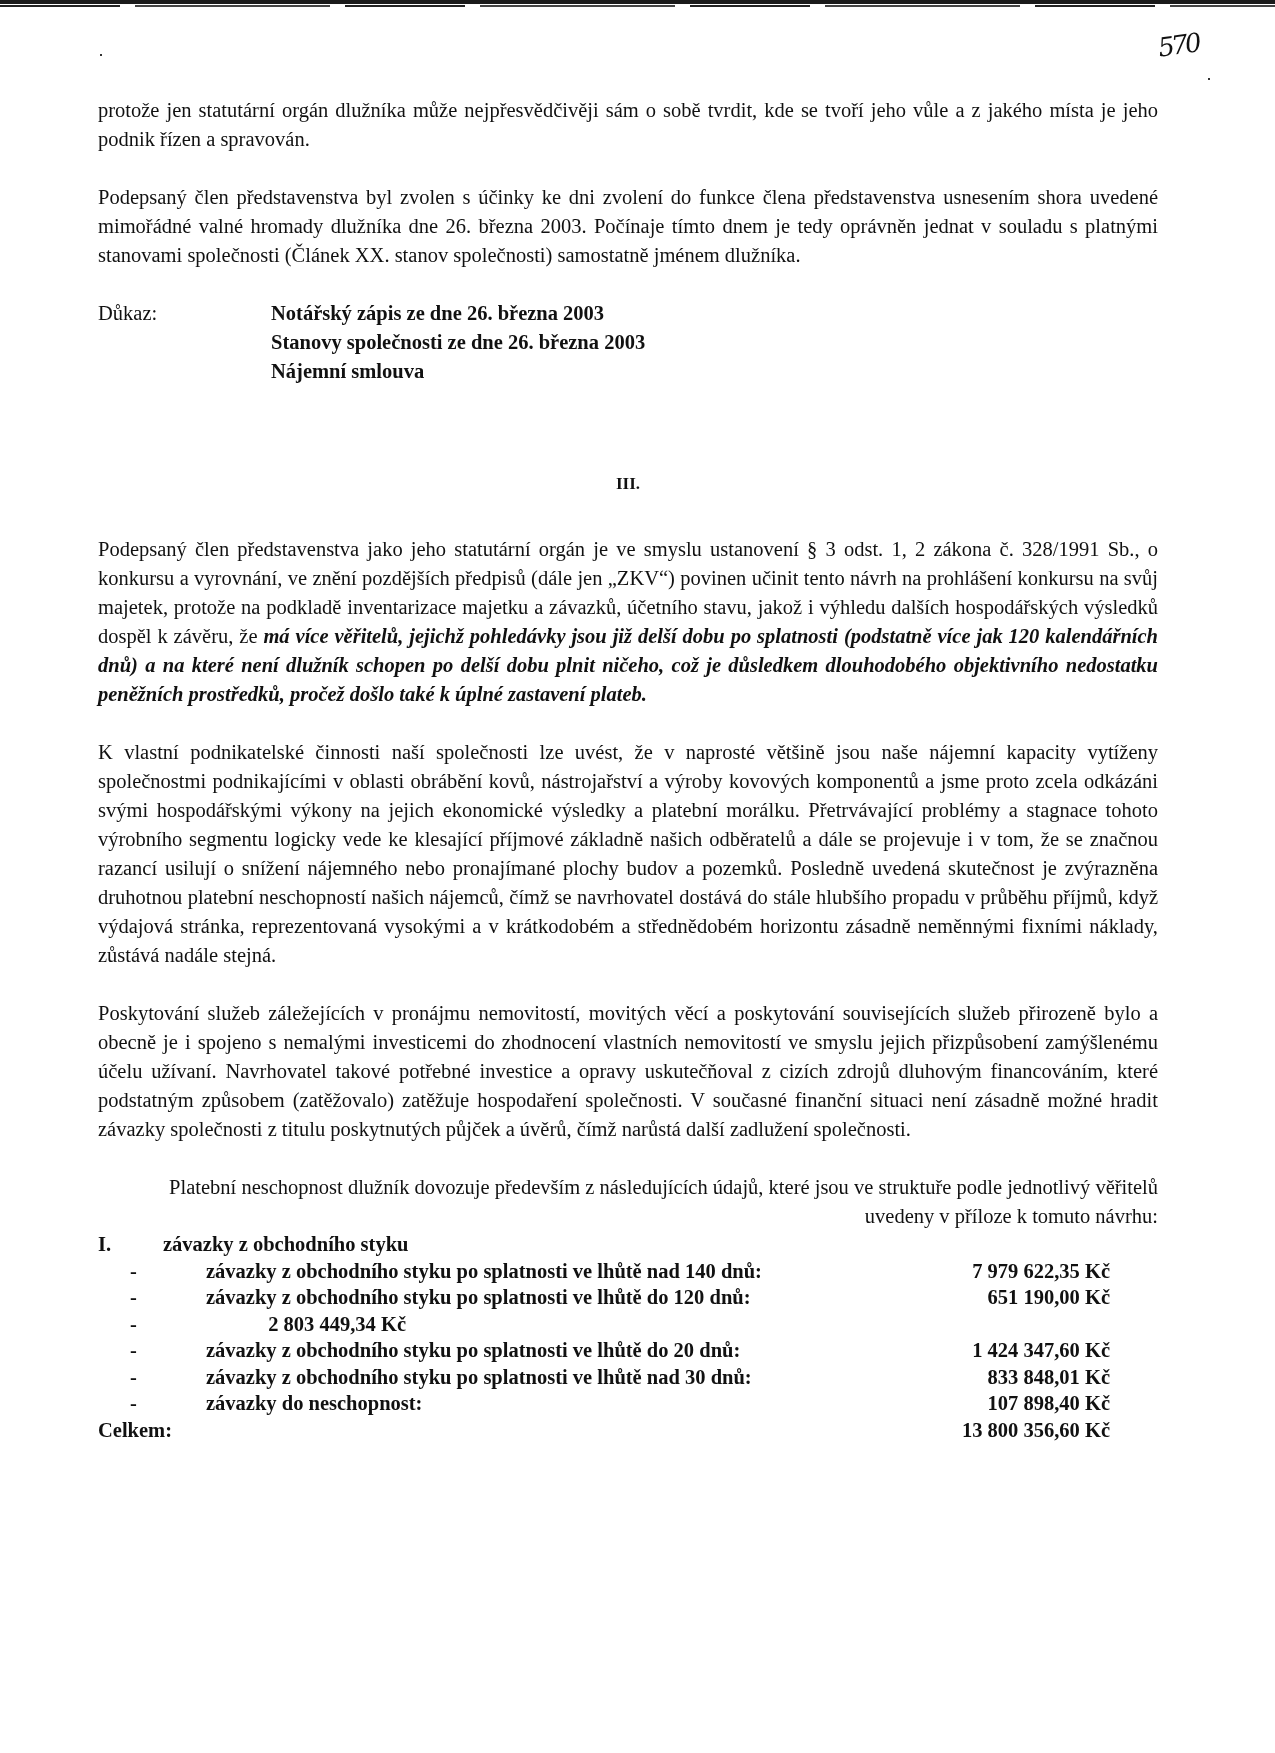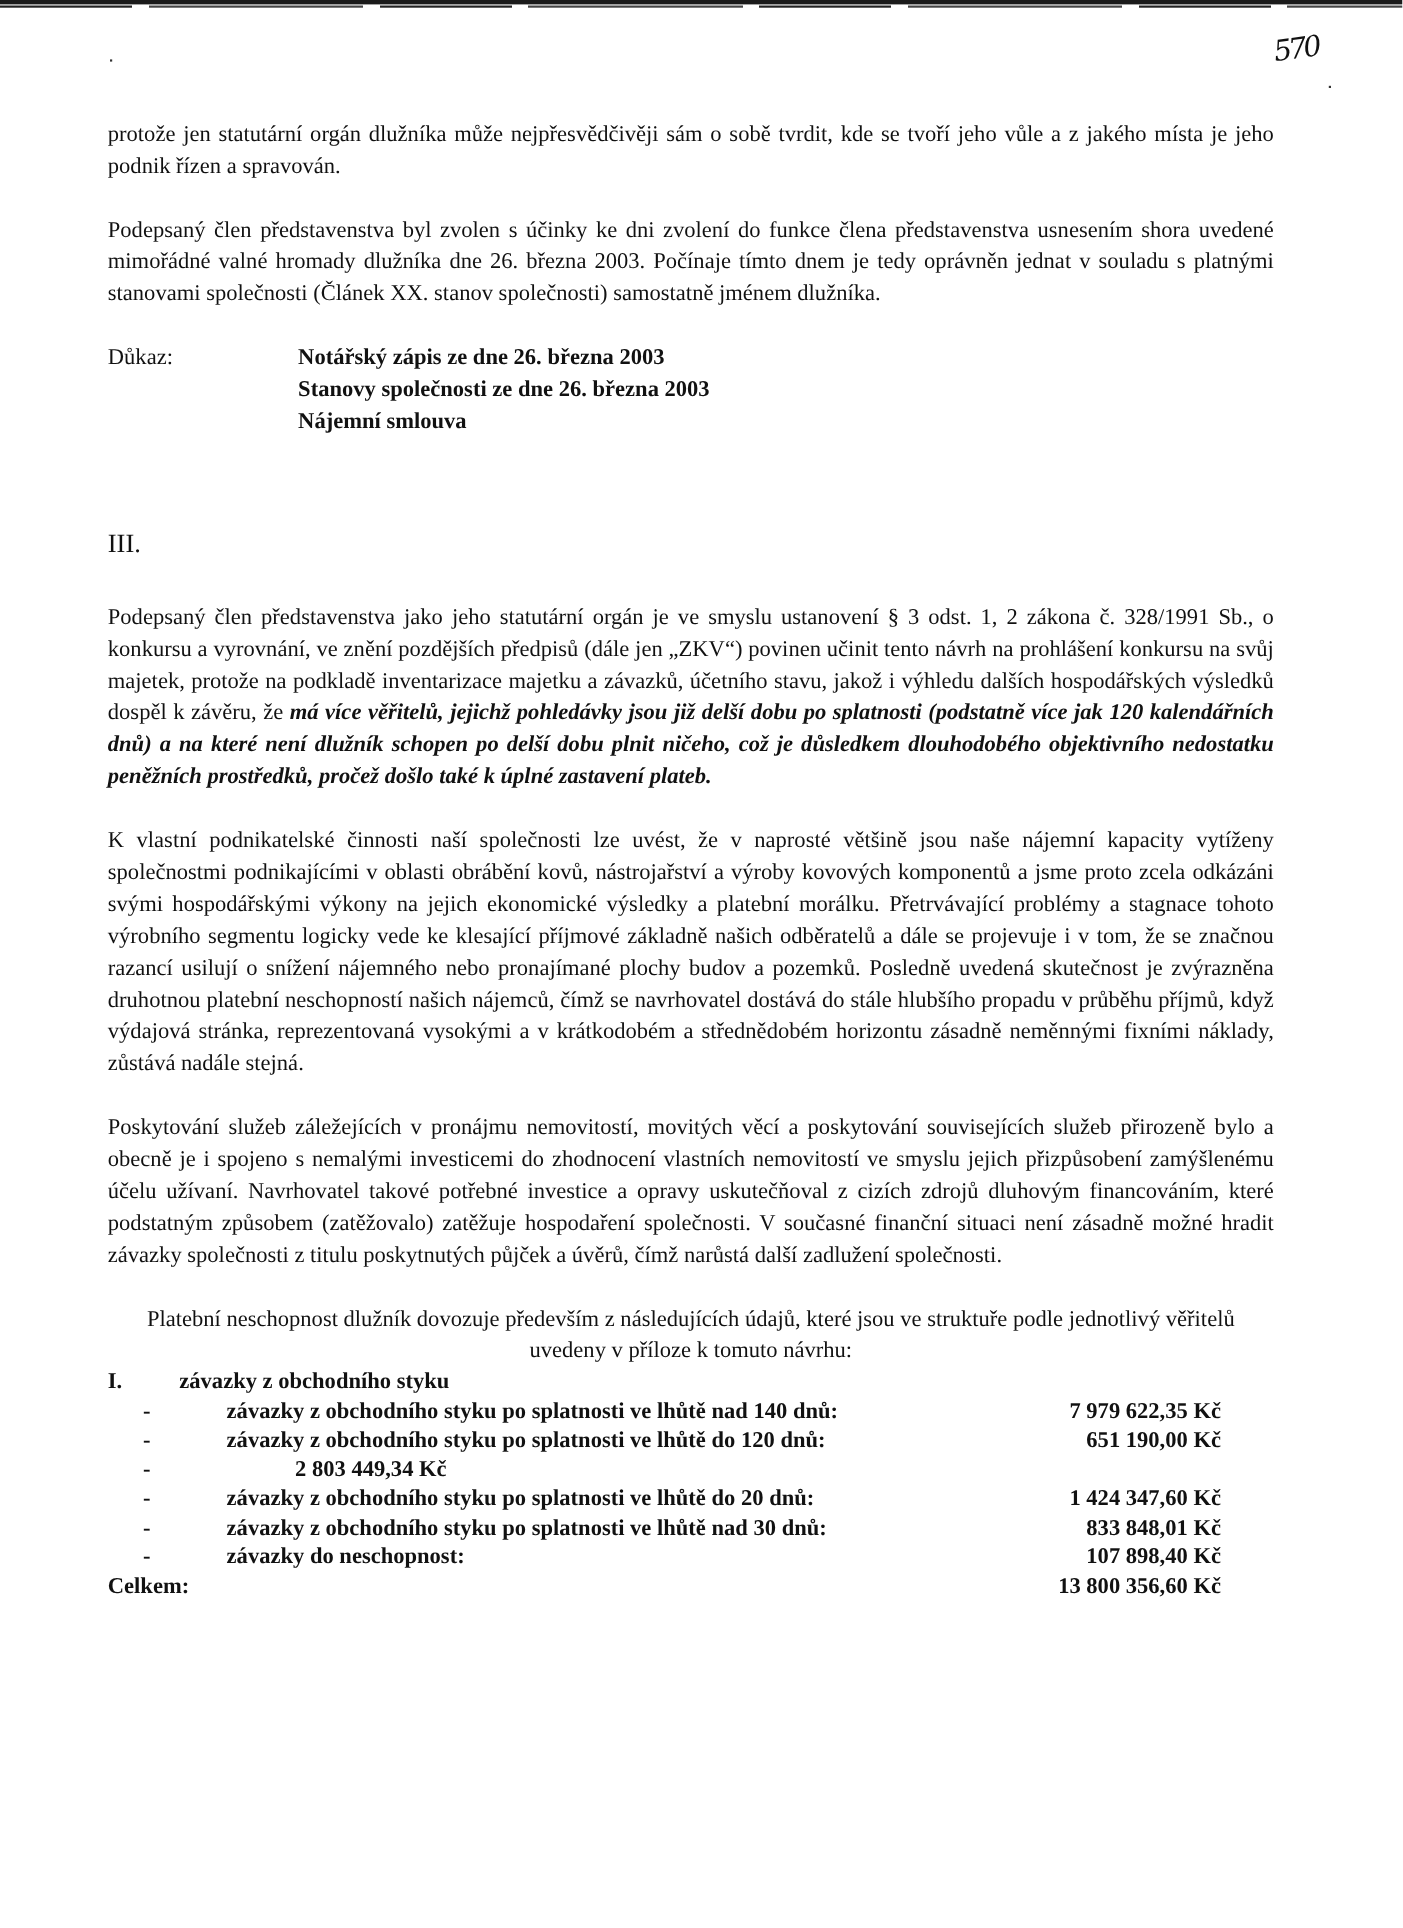--- a/index.html
+++ b/index.html
@@ -17,30 +17,30 @@
     background: repeating-linear-gradient(90deg, #222 0 120px, transparent 120px 135px, #444 135px 330px, transparent 330px 345px);
   }
   .page-number {
     position: absolute; left: 1158px; top: 30px;
     font-family: "DejaVu Serif", serif; font-style: italic;
     font-size: 26px; transform: rotate(-8deg); letter-spacing: -3px;
     color: #111;
   }
   .stray-mark { position: absolute; width: 2px; height: 2px; background: #333; }
   .content {
-    position: absolute; left: 98px; top: 108px; width: 1060px;
+    position: absolute; left: 98px; top: 96px; width: 1060px;
     font-size: 20.5px; line-height: 29px;
   }
   p { margin: 0; text-align: justify; }
   .para-gap { height: 29px; }
   .evidence { display: flex; margin-top: 0; gap: 28px; }
   .evidence-label { width: 145px; }
   .evidence-items { font-weight: bold; }
   .section-heading {
-    font-weight: normal; font-size: 24px;
+    text-align: center; font-weight: bold; font-size: 17px;
     margin-top: 83px; margin-bottom: 37px;
   }
   .bi { font-weight: bold; font-style: italic; }
   .table { width: 1012px; margin-top: 0; font-weight: bold; }
   .row { display: flex; height: 26.5px; line-height: 26.5px; }
   .row .num { width: 45px; }
   .row .dash { width: 108px; padding-left: 32px; box-sizing: border-box; }
   .row .label { flex: 1; }
   .row .amount { width: 200px; text-align: right; }
   .row.total .label-total { flex: 1; }
@@ -70,21 +70,21 @@
   </div>
 
   <div class="section-heading">III.</div>
 
   <p><span>Podepsaný člen představenstva jako jeho statutární orgán je ve smyslu ustanovení § 3 odst. 1, 2 zákona č. 328/1991 Sb., o konkursu a vyrovnání, ve znění pozdějších předpisů (dále jen „ZKV“) povinen učinit tento návrh na prohlášení konkursu na svůj majetek, protože na podkladě inventarizace majetku a závazků, účetního stavu, jakož i výhledu dalších hospodářských výsledků dospěl k závěru, že </span><span class="bi">má více věřitelů, jejichž pohledávky jsou již delší dobu po splatnosti (podstatně více jak 120 kalendářních dnů) a na které není dlužník schopen po delší dobu plnit ničeho, což je důsledkem dlouhodobého objektivního nedostatku peněžních prostředků, pročež došlo také k úplné zastavení plateb.</span></p>
   <div class="para-gap"></div>
   <p>K vlastní podnikatelské činnosti naší společnosti lze uvést, že v naprosté většině jsou naše nájemní kapacity vytíženy společnostmi podnikajícími v oblasti obrábění kovů, nástrojařství a výroby kovových komponentů a jsme proto zcela odkázáni svými hospodářskými výkony na jejich ekonomické výsledky a platební morálku. Přetrvávající problémy a stagnace tohoto výrobního segmentu logicky vede ke klesající příjmové základně našich odběratelů a dále se projevuje i v tom, že se značnou razancí usilují o snížení nájemného nebo pronajímané plochy budov a pozemků. Posledně uvedená skutečnost je zvýrazněna druhotnou platební neschopností našich nájemců, čímž se navrhovatel dostává do stále hlubšího propadu v průběhu příjmů, když výdajová stránka, reprezentovaná vysokými a v krátkodobém a střednědobém horizontu zásadně neměnnými fixními náklady, zůstává nadále stejná.</p>
   <div class="para-gap"></div>
   <p>Poskytování služeb záležejících v pronájmu nemovitostí, movitých věcí a poskytování souvisejících služeb přirozeně bylo a obecně je i spojeno s nemalými investicemi do zhodnocení vlastních nemovitostí ve smyslu jejich přizpůsobení zamýšlenému účelu užívaní. Navrhovatel takové potřebné investice a opravy uskutečňoval z cizích zdrojů dluhovým financováním, které podstatným způsobem (zatěžovalo) zatěžuje hospodaření společnosti. V současné finanční situaci není zásadně možné hradit závazky společnosti z titulu poskytnutých půjček a úvěrů, čímž narůstá další zadlužení společnosti.</p>
   <div class="para-gap"></div>
-  <p style="text-align:center;">Platební neschopnost dlužník dovozuje především z následujících údajů, které jsou ve struktuře podle jednotlivý věřitelů uvedeny v příloze k tomuto návrhu:</p>
+  <p style="text-align:right;">Platební neschopnost dlužník dovozuje především z následujících údajů, které jsou ve struktuře podle jednotlivý věřitelů uvedeny v příloze k tomuto návrhu:</p>
 
   <div class="table">
     <div class="row">
       <span class="num">I.</span>
       <span style="padding-left:20px;text-align:right;">závazky z obchodního styku</span>
     </div>
     <div class="row">
       <span class="dash">-</span>
       <span class="label">závazky z obchodního styku po splatnosti ve lhůtě nad 140 dnů:</span>
       <span class="amount">7 979 622,35 Kč</span>

